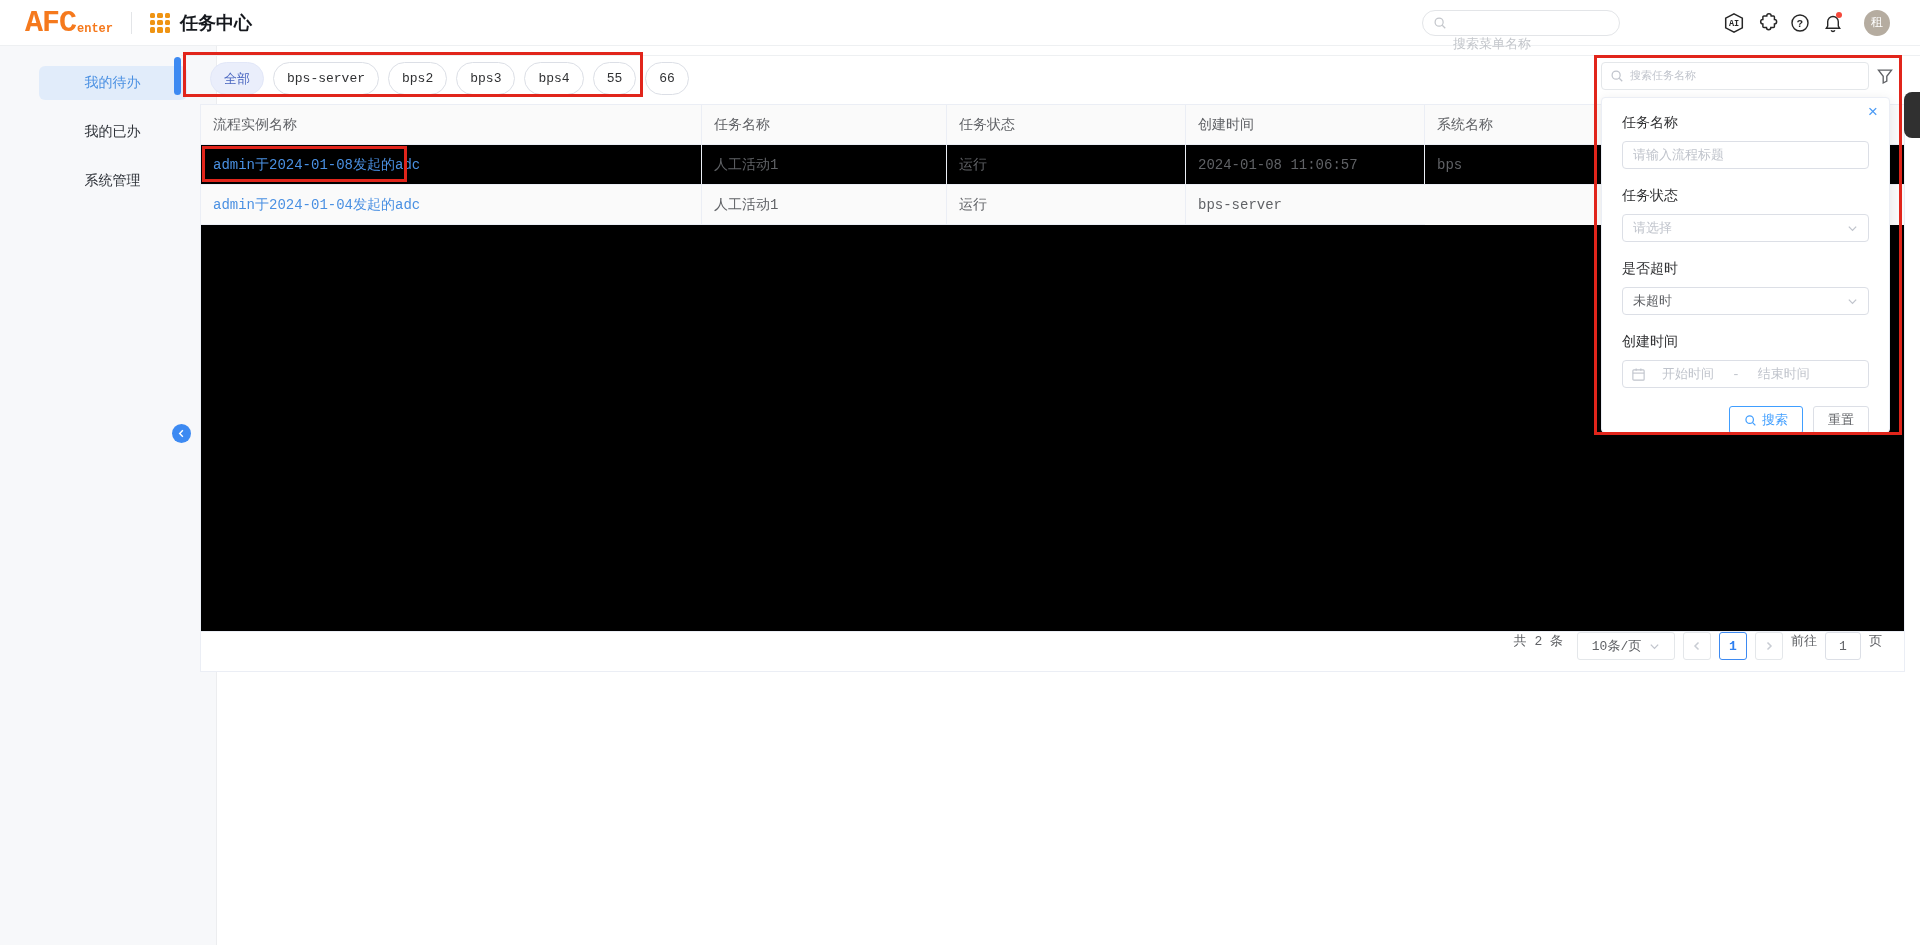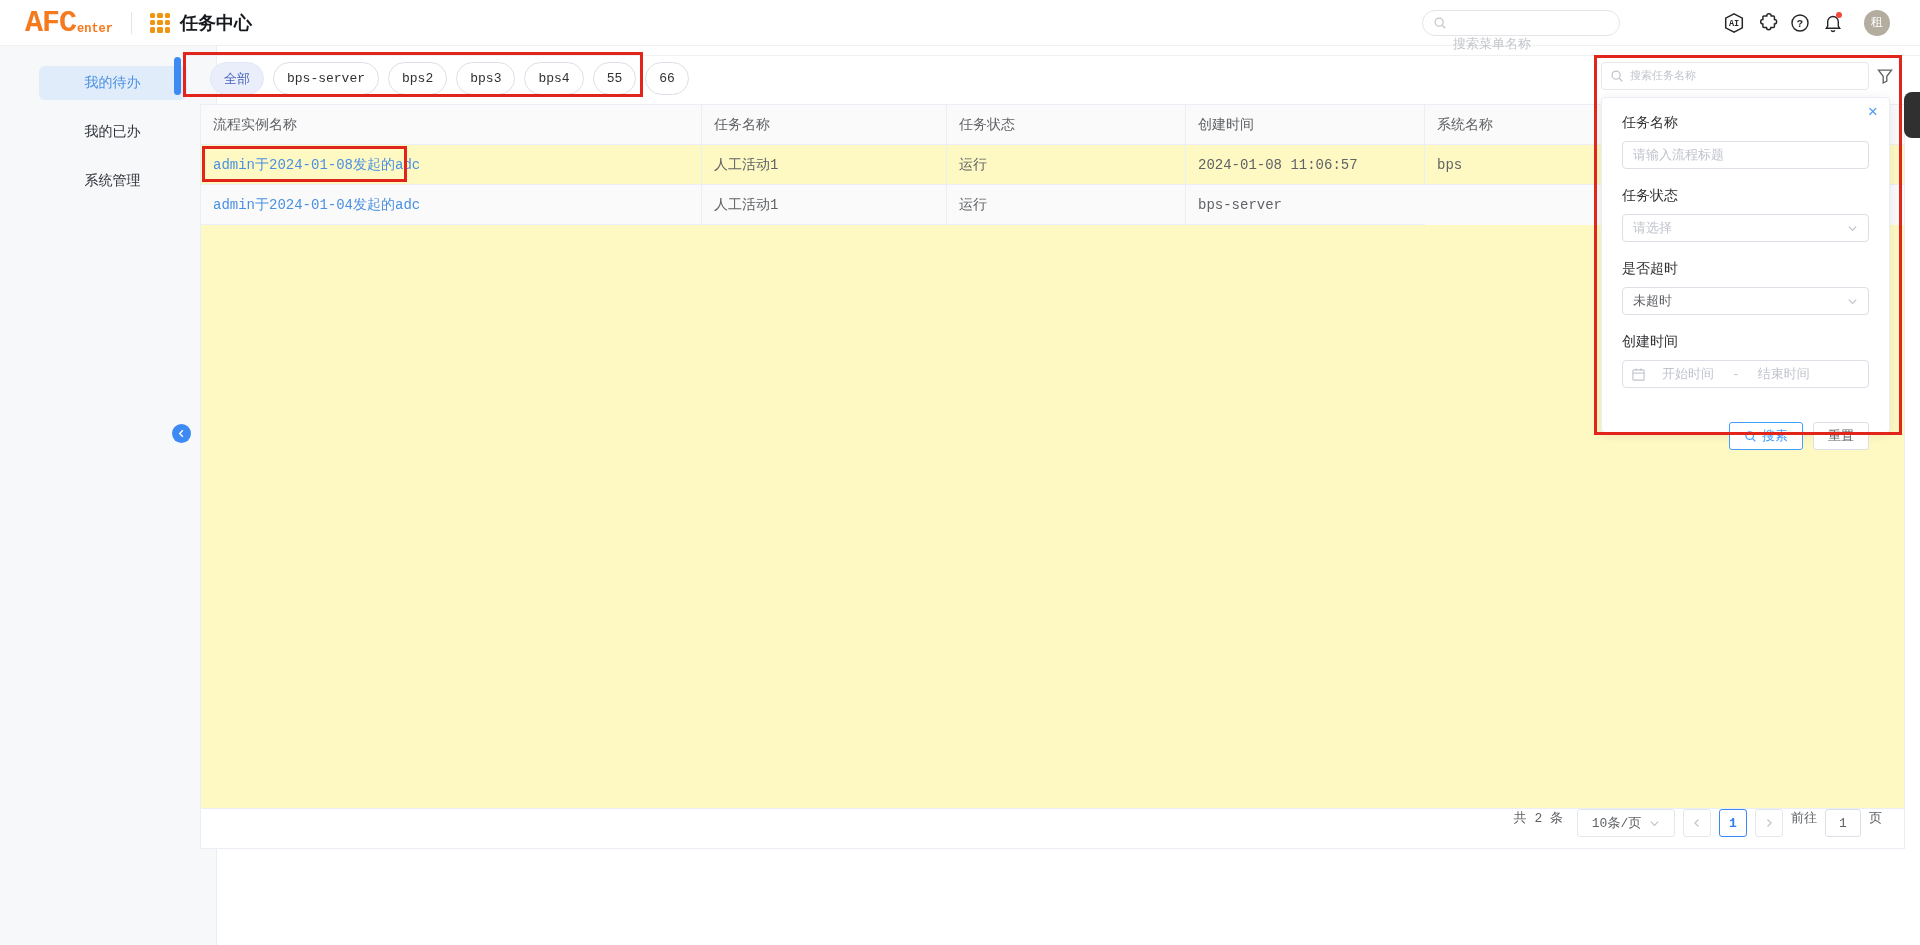--- a/index.html
+++ b/index.html
@@ -39,21 +39,21 @@
 
   .content-topline { position:absolute; left:181px; top:55px; width:1739px; height:1px; background:#eef0f2; }
 
   
   .chips { position:absolute; left:210px; top:62px; display:flex; gap:9px; }
   .chip { height:33px; padding:0 13px; min-width:42px; border-radius:17px; border:1px solid #dcdfe6; background:#fff;
           display:flex; align-items:center; justify-content:center; font-size:13px; color:#303133; cursor:pointer; }
   .chip.active { background:#eaeefb; border-color:#e2e7f8; color:#4865c0; }
 
   
-  .table-card { position:absolute; left:200px; top:104px; width:1705px; height:745px; border:1px solid #ebeef5; background:#fef9c3; }
+  .table-card { position:absolute; left:200px; top:104px; width:1705px; height:568px; border:1px solid #ebeef5; background:#000000; }
   .trow { display:grid; grid-template-columns:501px 245px 239px 239px 1fr; height:40px; }
   .trow > div { display:flex; align-items:center; padding:0 12px; font-size:14px; color:#606266;
                 border-right:1px solid #ebeef5; border-bottom:1px solid #ebeef5; overflow:hidden; white-space:nowrap; }
   .trow > div:last-child { border-right:none; }
   .thead { background:#fafafa; }
   .trow.stripe { background:#fafafa; }
   .cell-link { color:#4a90e2; cursor:pointer; }
 
   
   .tfoot { position:absolute; left:0; bottom:0; width:100%; height:40px; border-top:1px solid #ebeef5; background:#fff;
@@ -87,21 +87,21 @@
   .fselect { width:100%; height:28px; border:1px solid #dcdfe6; border-radius:4px; padding:12px 10px; font-size:13px;
              display:flex; align-items:center; justify-content:space-between; cursor:pointer; background:#fff; }
   .fselect .ph { color:#c0c4cc; } .fselect .val { color:#606266; }
   .fdate { width:100%; height:28px; border:1px solid #dcdfe6; border-radius:4px; padding:0 8px; display:flex;
            align-items:center; background:#fff; }
   .fdate input { border:none; outline:none; width:84px; text-align:center; font-size:13px; font-family:inherit; color:#606266; }
   .fdate input::placeholder { color:#c0c4cc; }
   .fdate .dash { color:#c0c4cc; font-size:13px; margin:0 2px; }
   .fbuttons { display:flex; justify-content:flex-end; gap:10px; margin-top:16px; }
   .btn { height:28px; border-radius:3px; font-size:13px; display:flex; align-items:center; justify-content:center;
-         padding:0 14px; cursor:pointer; background:#fff; gap:5px;margin-top:16px; }
+         padding:0 14px; cursor:pointer; background:#fff; gap:5px; }
   .btn-search { border:1px solid #409eff; color:#409eff; }
   .btn-reset  { border:1px solid #dcdfe6; color:#606266; }
 
   
   .anno { position:absolute; border:3px solid #e1251b; pointer-events:none; }
   .anno-chips { left:183px; top:52px; width:460px; height:45px; }
   .anno-link  { left:202px; top:146px; width:205px; height:36px; }
   .anno-panel { left:1594px; top:55px; width:308px; height:380px; }
   .scroll-thumb { position:absolute; left:1904px; top:92px; width:16px; height:46px; background:#303030; border-radius:8px 0 0 8px; cursor:pointer; }
 </style>

